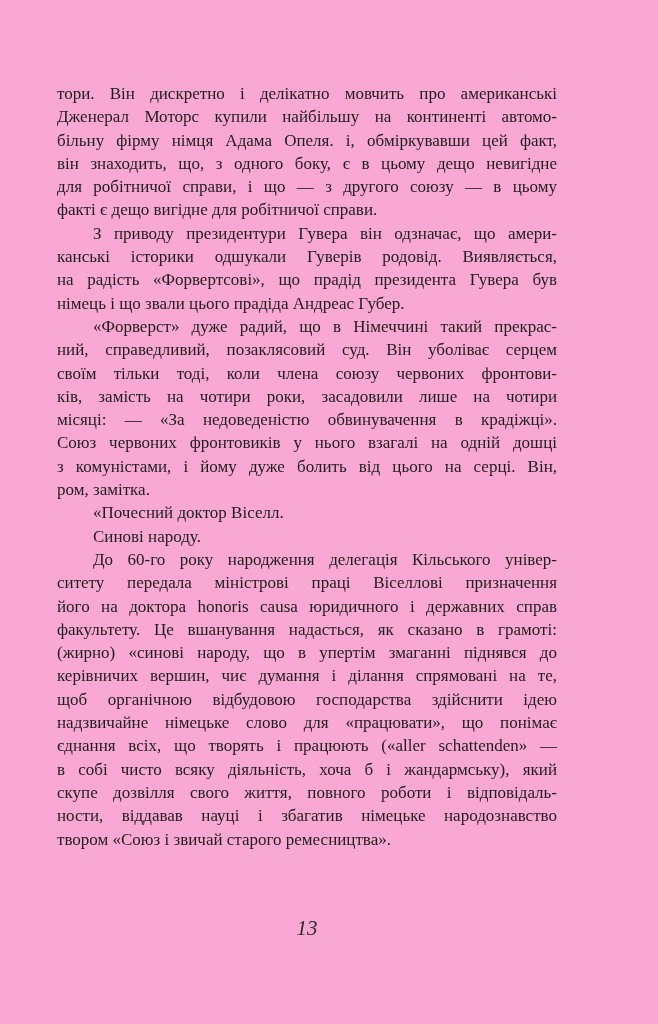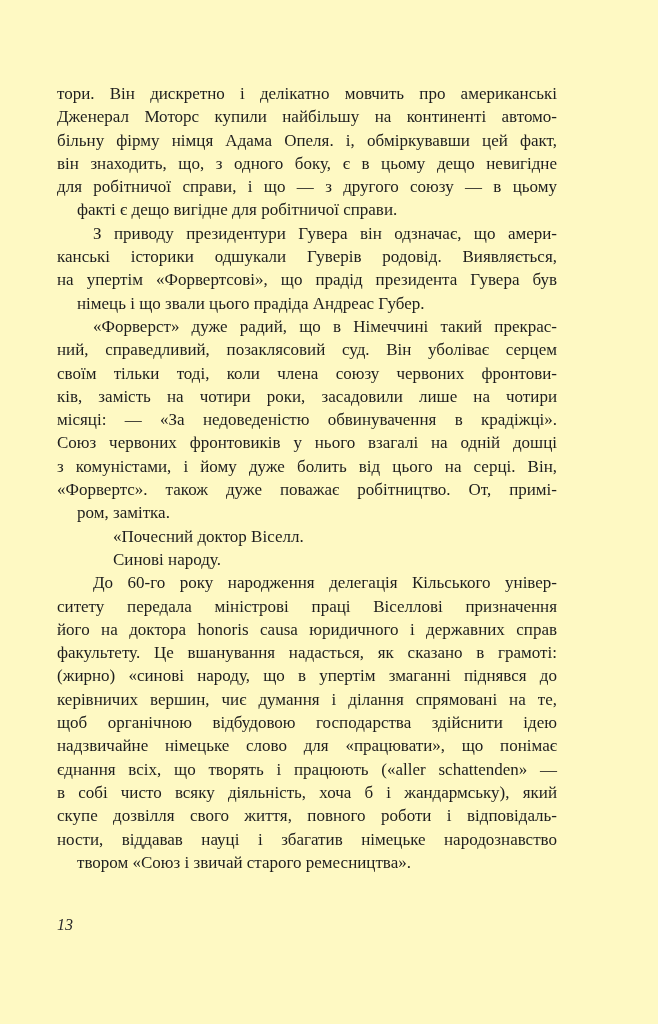--- a/index.html
+++ b/index.html
@@ -11,21 +11,21 @@
     height: 1024px;
     background: #ffffff;
     font-family: "Liberation Serif", "DejaVu Serif", serif;
     color: #1e1e1e;
     overflow: hidden;
   }
   .page {
     position: relative;
     width: 658px;
     height: 1024px;
-    background: #fef9c3;
+    background: #f9a8d4;
   }
   .text-block {
     position: absolute;
     left: 57px;
     top: 82px;
     width: 500px;
     font-size: 17px;
     line-height: 23.3px;
     text-rendering: optimizeLegibility;
   }
@@ -33,63 +33,62 @@
     margin: 0;
     padding: 0;
   }
   .line {
     text-align: justify;
     text-align-last: justify;
     min-height: 23.3px;
   }
   .line.last {
     text-align-last: left;
-    margin-left: 20px;
   }
   .line.indent {
     text-indent: 36px;
   }
   .page-number {
     position: absolute;
     left: 57px;
     top: 916px;
     width: 500px;
-    font-size: 16px;
+    text-align: center;
+    font-size: 21px;
     font-style: italic;
     color: #2a2a2a;
   }
 </style>
 </head>
 <body>
 
 <div class="page">
   <div class="text-block">
       <div class="paragraph">
         <div class="line">тори. Він дискретно і делікатно мовчить про американські</div>
         <div class="line">Дженерал Моторс купили найбільшу на континенті автомо-</div>
         <div class="line">більну фірму німця Адама Опеля. і, обміркувавши цей факт,</div>
         <div class="line">він знаходить, що, з одного боку, є в цьому дещо невигідне</div>
         <div class="line">для робітничої справи, і що — з другого союзу — в цьому</div>
         <div class="line last">факті є дещо вигідне для робітничої справи.</div>
       </div>
       <div class="paragraph">
         <div class="line indent">З приводу президентури Гувера він одзначає, що амери-</div>
         <div class="line">канські історики одшукали Гуверів родовід. Виявляється,</div>
-        <div class="line">на упертім «Форвертсові», що прадід президента Гувера був</div>
+        <div class="line">на радість «Форвертсові», що прадід президента Гувера був</div>
         <div class="line last">німець і що звали цього прадіда Андреас Губер.</div>
       </div>
       <div class="paragraph">
         <div class="line indent">«Форверст» дуже радий, що в Німеччині такий прекрас-</div>
         <div class="line">ний, справедливий, позаклясовий суд. Він уболіває серцем</div>
         <div class="line">своїм тільки тоді, коли члена союзу червоних фронтови-</div>
         <div class="line">ків, замість на чотири роки, засадовили лише на чотири</div>
         <div class="line">місяці: — «За недоведеністю обвинувачення в крадіжці».</div>
         <div class="line">Союз червоних фронтовиків у нього взагалі на одній дошці</div>
         <div class="line">з комуністами, і йому дуже болить від цього на серці. Він,</div>
-        <div class="line">«Форвертс». також дуже поважає робітництво. От, примі-</div>
         <div class="line last">ром, замітка.</div>
       </div>
       <div class="paragraph">
         <div class="line last indent">«Почесний доктор Віселл.</div>
       </div>
       <div class="paragraph">
         <div class="line last indent">Синові народу.</div>
       </div>
       <div class="paragraph">
         <div class="line indent">До 60-го року народження делегація Кільського універ-</div>

